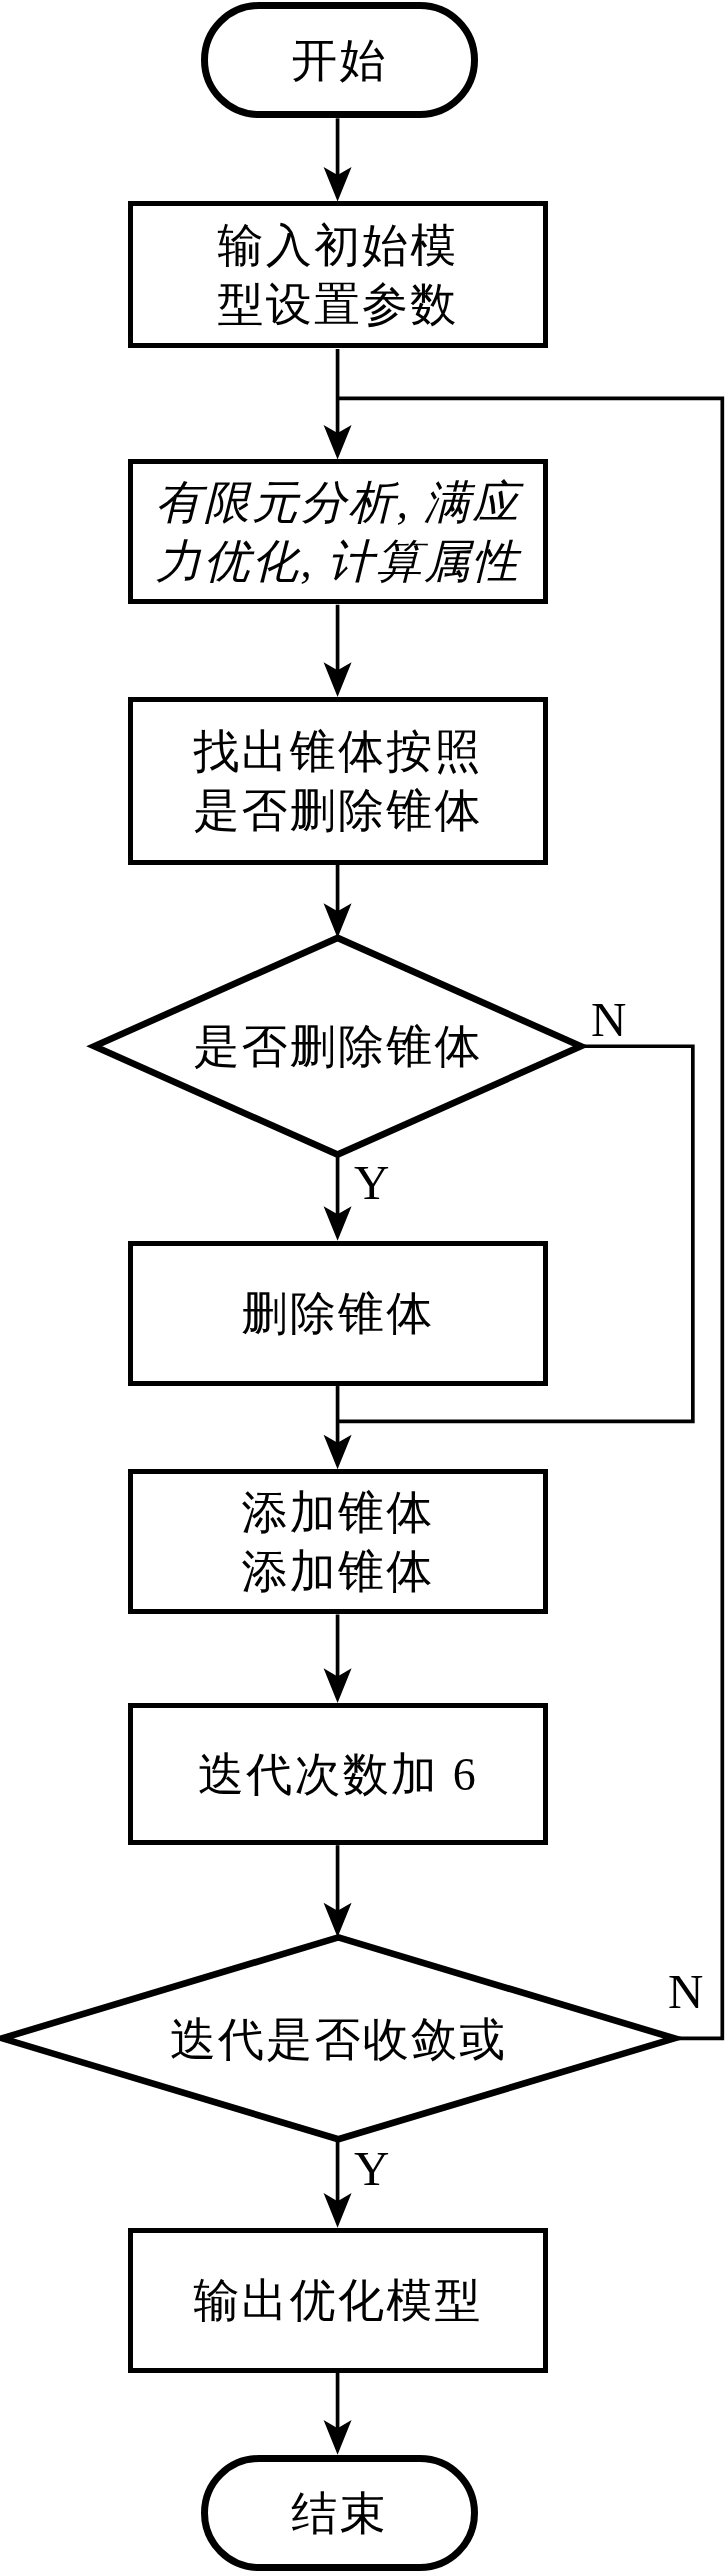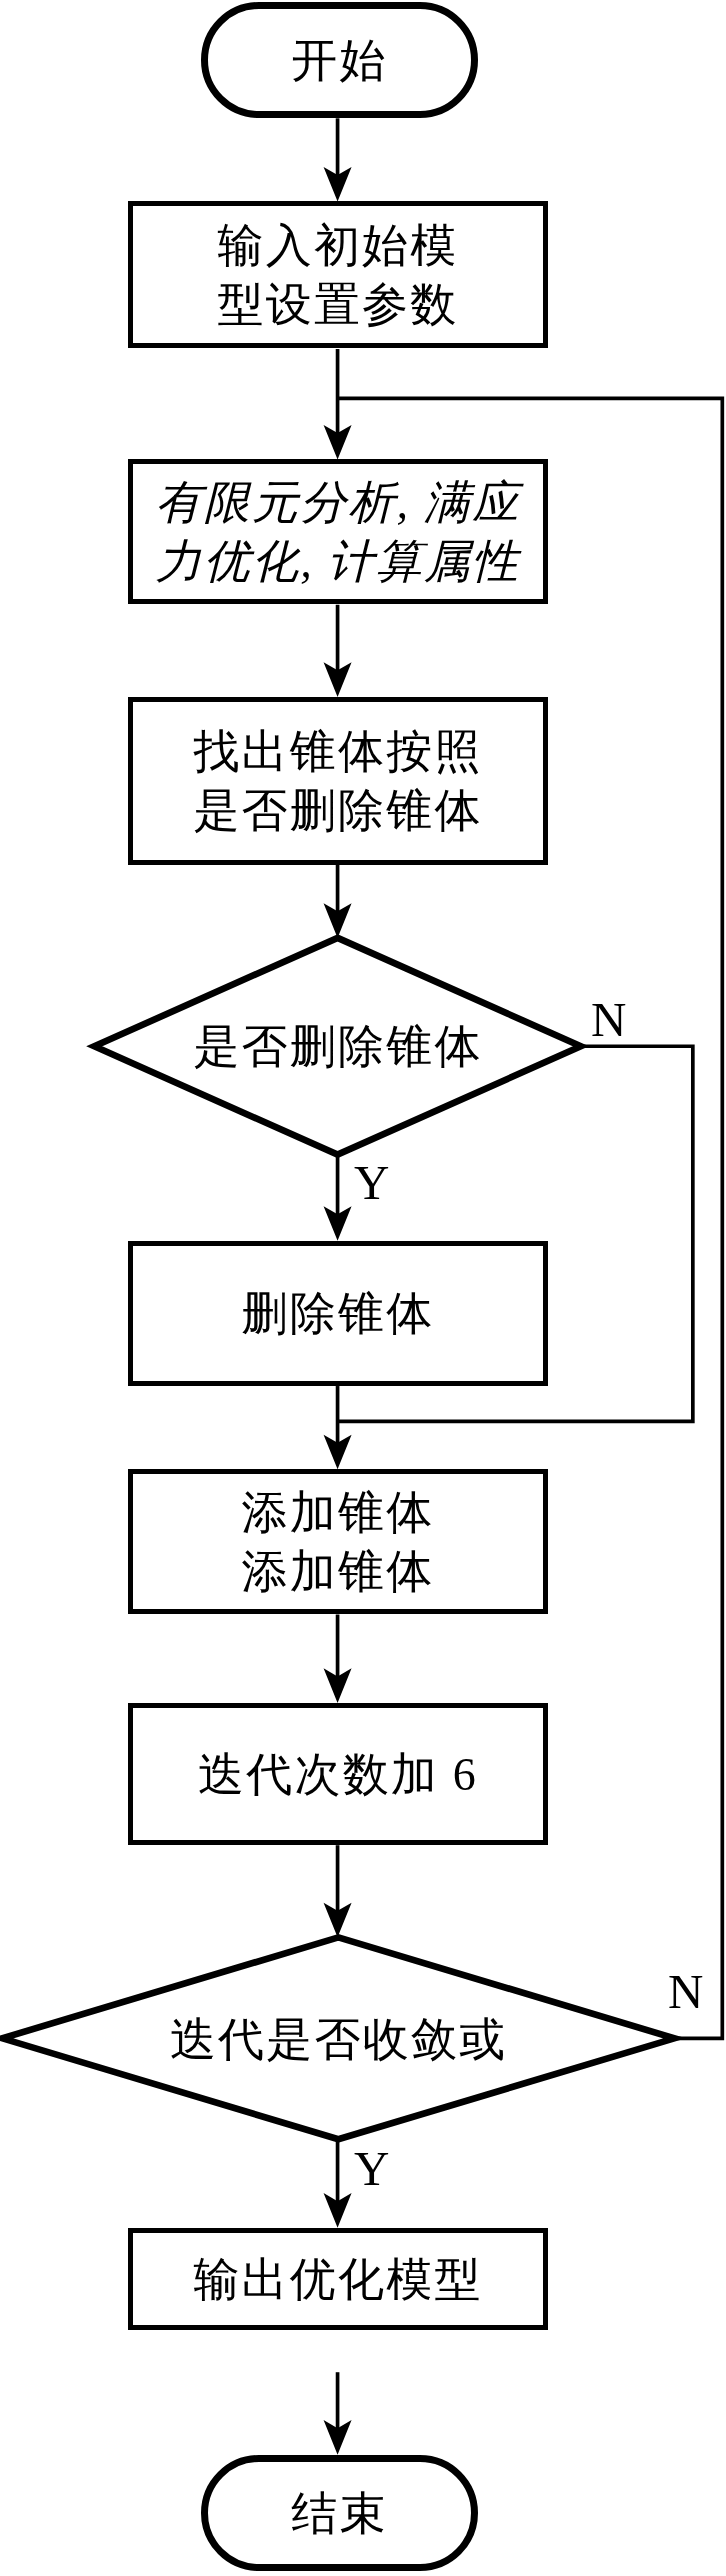--- a/index.html
+++ b/index.html
@@ -96,21 +96,21 @@
   </div>
 
   <div class="node rect" style="top:1703px;height:142px;">
     <div class="cn">迭代次数加 6</div>
   </div>
 
   <div class="dmtext" style="left:6.6px;top:1980px;width:664px;height:118px;">
     <div class="cn">迭代是否收敛或</div>
   </div>
 
-  <div class="node rect" style="top:2228px;height:102px;">
+  <div class="node rect" style="top:2228px;height:145px;">
     <div class="cn">输出优化模型</div>
   </div>
 
   <div class="node oval" style="top:2455px;font-family:Liberation Serif, serif;">
     <div class="cn">结束</div>
   </div>
 
   <div class="branch" style="left:591px;top:995px;">N</div>
   <div class="branch" style="left:354px;top:1158px;">Y</div>
   <div class="branch" style="left:668px;top:1967px;">N</div>

